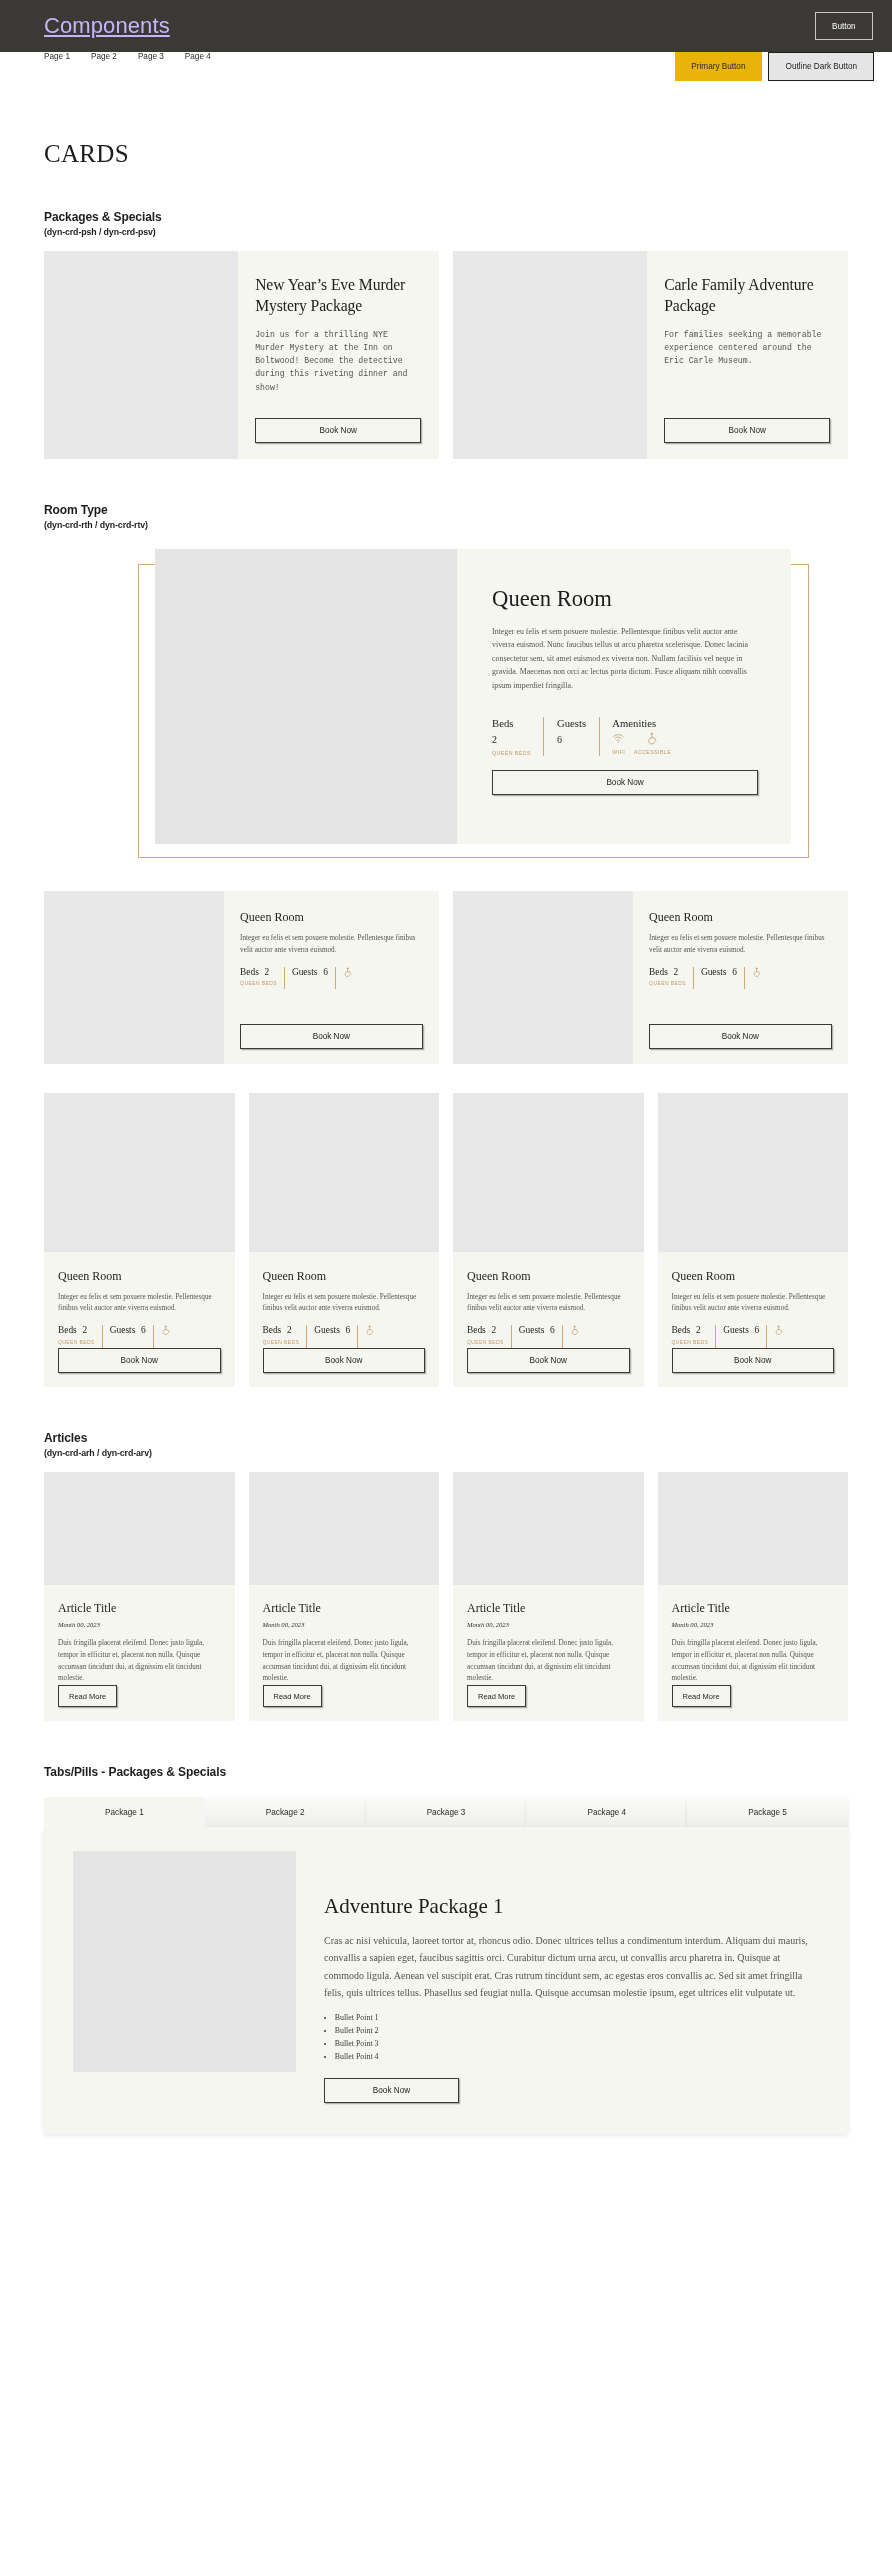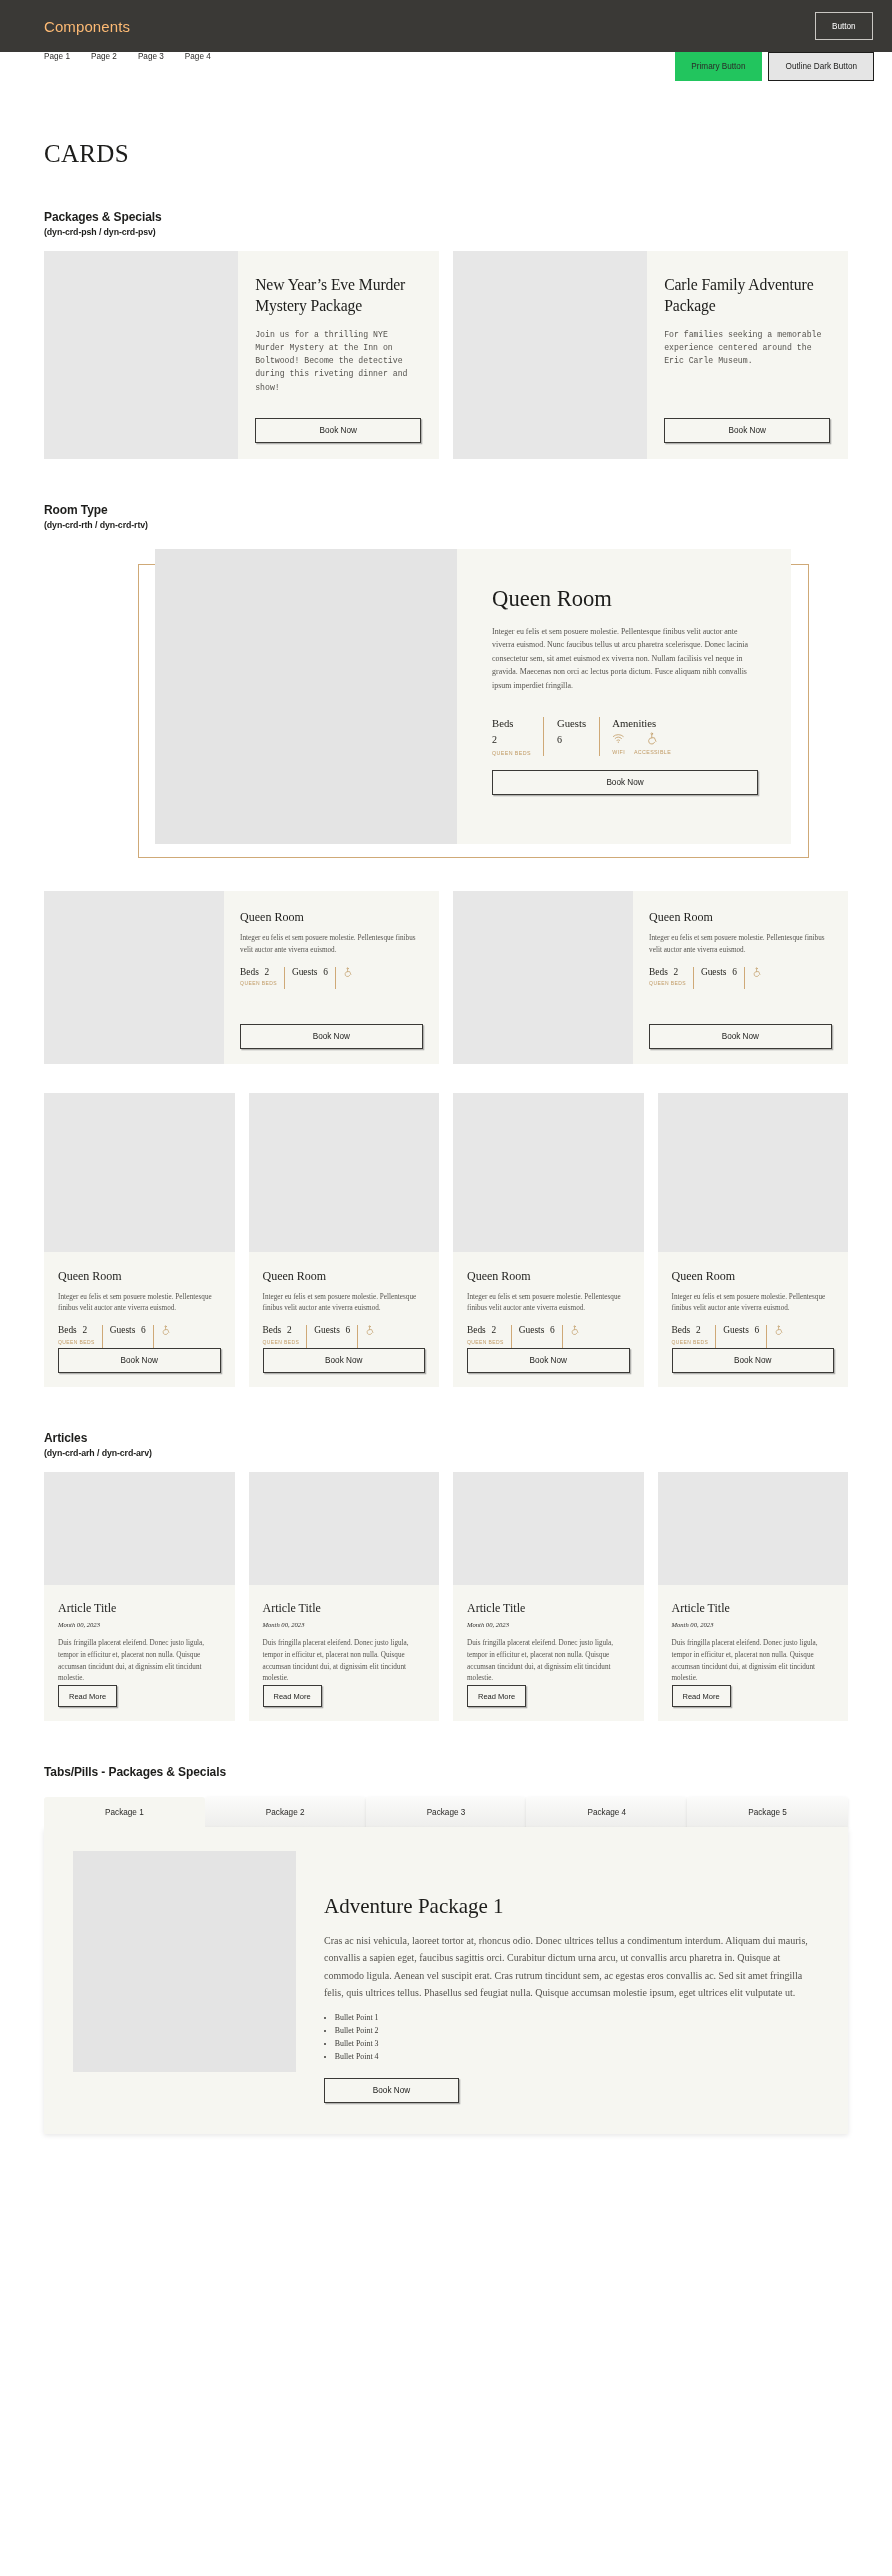--- a/index.html
+++ b/index.html
@@ -3,31 +3,31 @@
 <meta charset="utf-8">
 <style>
   *{box-sizing:border-box;margin:0;padding:0}
   html,body{width:892px;background:#fff;}
   body{font-family:"Liberation Sans",sans-serif;color:#1d1d1b;-webkit-font-smoothing:antialiased;}
   .page{width:892px;min-height:2576px;position:relative;background:#fff;}
 
   
   .topbar{height:52px;background:#3a3936;display:flex;align-items:center;
           justify-content:space-between;padding:0 19px 0 44px;}
-  .topbar-title{font-size:15px;color:#fdba74;font-weight:400;letter-spacing:0.1px;}
+  .topbar-title{font-size:22px;color:#c4b5fd;font-weight:400;letter-spacing:0.1px;text-decoration:underline;}
   .topbar-btn{border:0.6px solid #c9c7c3;color:#fff;background:transparent;
           font-size:8.2px;padding:8.2px 16.4px;font-family:"Liberation Sans",sans-serif;}
 
   
   .navrow{height:58px;display:flex;align-items:flex-start;justify-content:space-between;
           padding:0 17.6px 0 44px;}
   .navlinks{display:flex;gap:21px;}
   .navlink{font-size:8.2px;color:#2b2a28;}
   .navbtns{display:flex;gap:6.3px;align-items:stretch;}
-  .btn-primary{background:#22c55e;color:#2b2a28;font-size:8.2px;padding:8.8px 16.4px;border:none;}
+  .btn-primary{background:#eab308;color:#2b2a28;font-size:8.2px;padding:8.8px 16.4px;border:none;}
   .btn-outline-dark{background:#e5e5e5;color:#1d1d1b;font-size:8.2px;padding:8.8px 16.4px;
           border:1.3px solid #1d1d1b;}
 
   
   .wrap{padding:0 44px;}
   h1.cards-title{font-family:"Liberation Serif",serif;font-size:25px;font-weight:400;
           letter-spacing:0.3px;margin:31px 0 0 0;line-height:1;}
   .sec-head{margin-top:44px;}
   .sec-head .h{font-size:12px;font-weight:700;letter-spacing:-0.1px;}
   .sec-head .sub{font-size:8.8px;font-weight:700;margin-top:3.1px;letter-spacing:-0.1px;}

